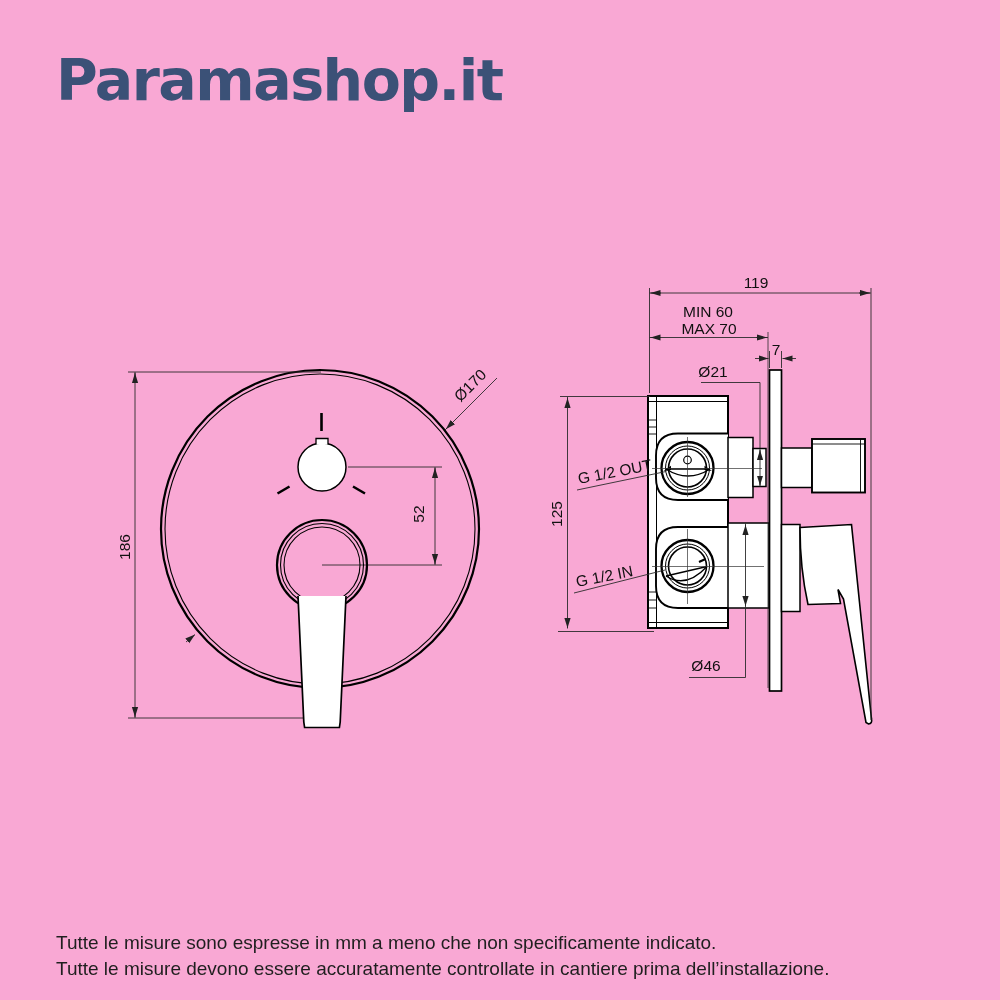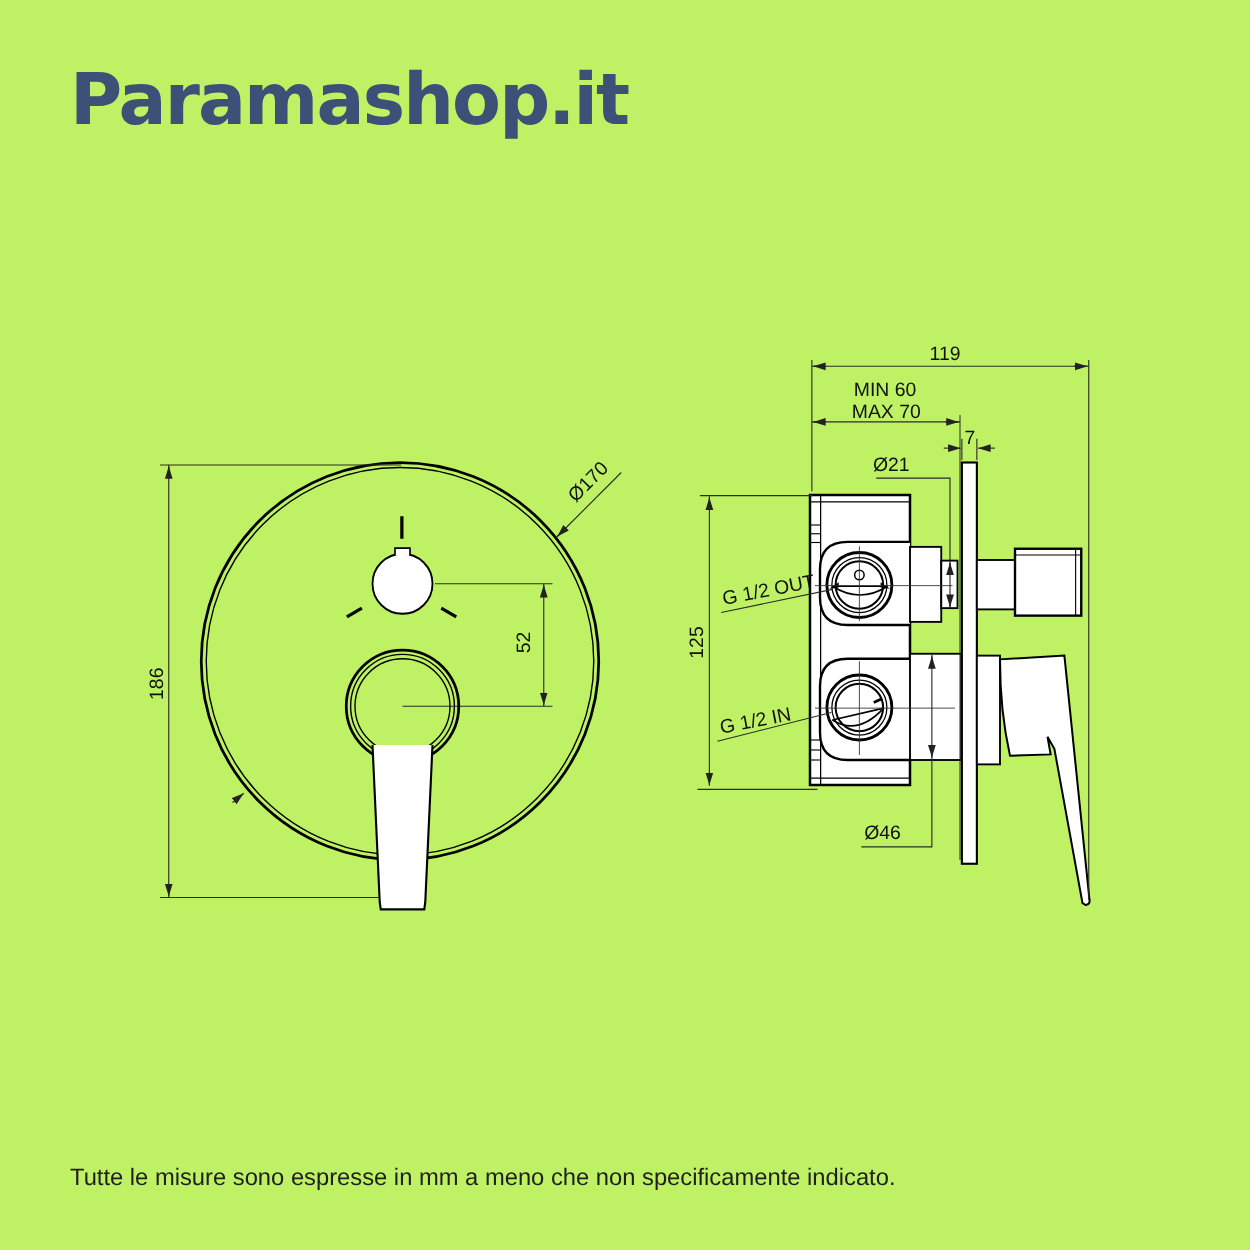--- a/index.html
+++ b/index.html
@@ -1,16 +1,16 @@
 <!DOCTYPE html>
 <html><head>
 <meta charset="utf-8">
 <style>
   html,body{margin:0;padding:0;background:#ffffff;}
-  .page{position:relative;width:1000px;height:1000px;background:#bef264;overflow:hidden;
+  .page{position:relative;width:1000px;height:1000px;background:#f9a8d4;overflow:hidden;
         font-family:"Liberation Sans",sans-serif;}
   .logo{position:absolute;left:56px;top:47px;font-family:"DejaVu Sans","Liberation Sans",sans-serif;
         font-weight:bold;font-size:57px;letter-spacing:-1.5px;color:#3b5177;}
   .drawing{position:absolute;left:0;top:0;width:1000px;height:1000px;}
   .footer{position:absolute;left:56px;top:930px;font-size:19px;color:#1f1f1f;line-height:26px;
           font-family:"Liberation Sans",sans-serif;}
   svg text{font-family:"Liberation Sans",sans-serif;font-size:15.5px;fill:#111;}
 </style>
 </head>
 <body>
@@ -200,14 +200,15 @@
       <line x1="577" y1="490" x2="666" y2="471.5" stroke="#2b2b2b" stroke-width="0.9"></line>
       <text transform="translate(579,484) rotate(-11)">G 1/2 OUT</text>
 
       <line x1="574" y1="593" x2="665" y2="570" stroke="#2b2b2b" stroke-width="0.9"></line>
       <text transform="translate(577,587) rotate(-11)">G 1/2 IN</text>
     </g>
   </svg>
 
   <div class="footer">
     <div>Tutte le misure sono espresse in mm a meno che non specificamente indicato.</div>
+    <div>Tutte le misure devono essere accuratamente controllate in cantiere prima dell’installazione.</div>
   </div>
 </div>
 
 </body></html>

